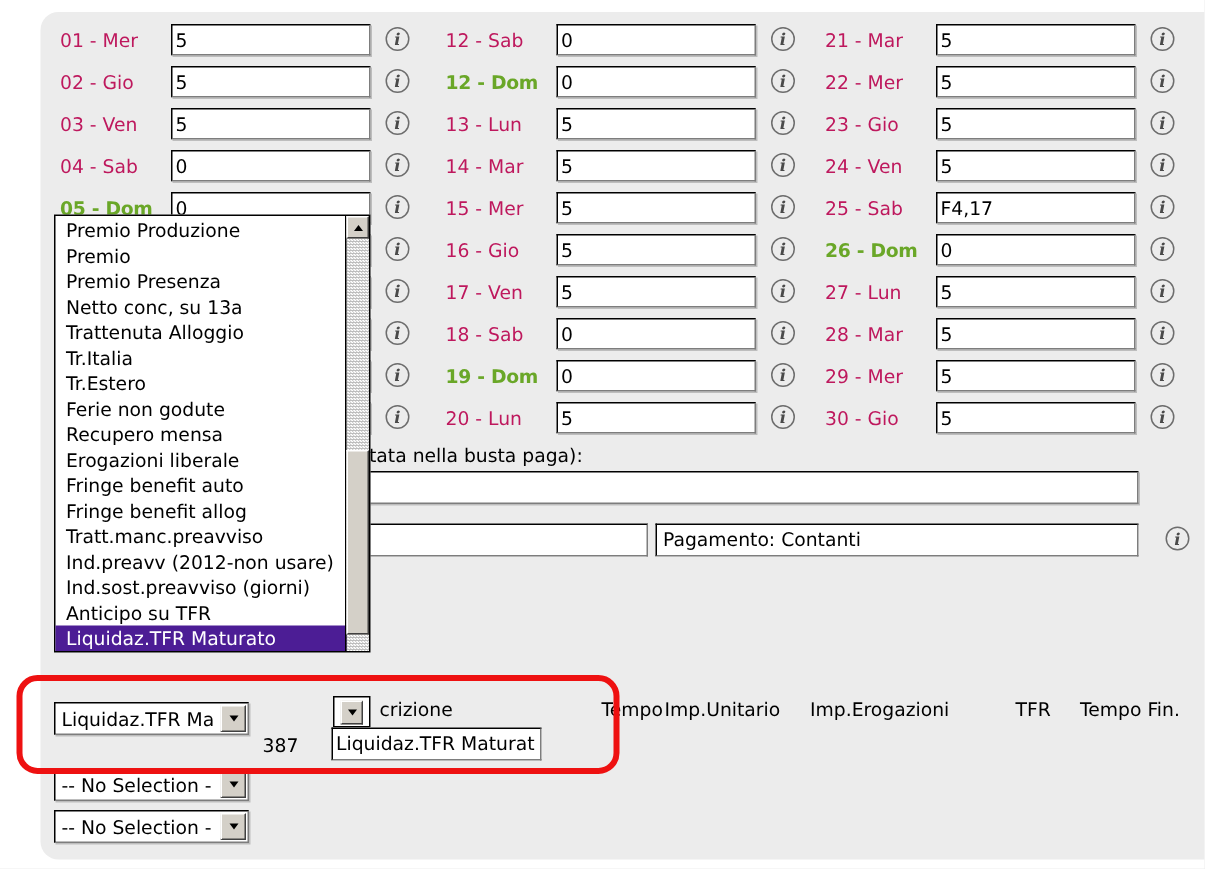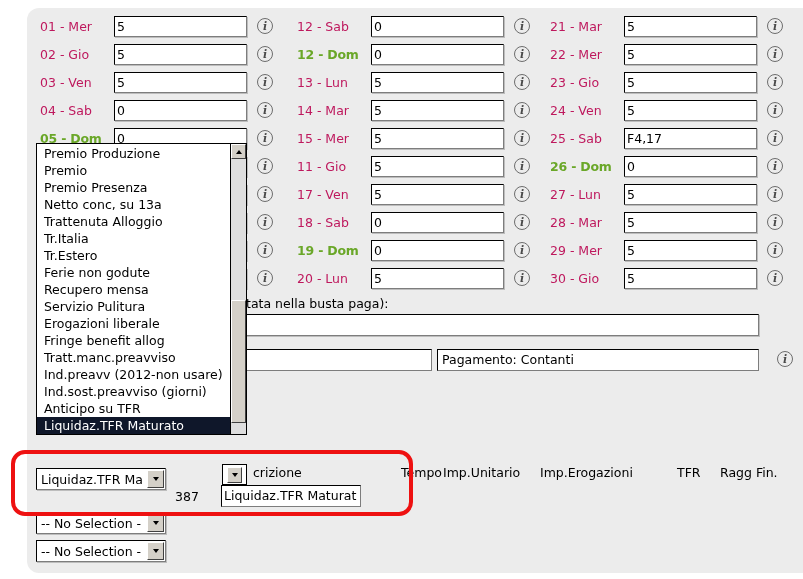--- a/index.html
+++ b/index.html
@@ -60,21 +60,21 @@
   #ddList{
     position:absolute;left:36px;top:143px;width:211px;
     background:#fff;border:1px solid #000;
     box-sizing:border-box;z-index:40;
     padding:1px 0 0 0;
   }
   .ddItem{
     height:17px;line-height:17px;padding-left:7px;font-size:12.5px;
     white-space:nowrap;overflow:hidden;color:#000;
   }
-  .ddItem.sel{background:#0f172a;color:#fff;}
+  .ddItem.sel{background:#4c1d95;color:#fff;}
   
   #ddScroll{
     position:absolute;right:0;top:0;bottom:0;width:16px;
     background:repeating-conic-gradient(#fff 0% 25%,#bdbdbd 0% 50%) 50%/2px 2px;
     border-left:1px solid #000;box-sizing:border-box;
   }
   .sbBtn{
     position:absolute;left:0;width:15px;height:15px;box-sizing:border-box;
     background:#d4d0c8;border:1px solid #fff;border-right-color:#404040;border-bottom-color:#404040;
     display:flex;align-items:center;justify-content:center;
@@ -198,21 +198,21 @@
       <div class="daylbl">14 - Mar</div>
       <input class="dayinput" value="5" style="">
       <div class="infoicon">i</div>
     </div>
     <div class="dayrow">
       <div class="daylbl">15 - Mer</div>
       <input class="dayinput" value="5" style="">
       <div class="infoicon">i</div>
     </div>
     <div class="dayrow">
-      <div class="daylbl">11 - Gio</div>
+      <div class="daylbl">16 - Gio</div>
       <input class="dayinput" value="5" style="">
       <div class="infoicon">i</div>
     </div>
     <div class="dayrow">
       <div class="daylbl">17 - Ven</div>
       <input class="dayinput" value="5" style="">
       <div class="infoicon">i</div>
     </div>
     <div class="dayrow">
       <div class="daylbl">18 - Sab</div>
@@ -288,21 +288,21 @@
 <div id="payLeftField"></div>
 <div id="payField">Pagamento: Contanti</div>
 <div id="payInfo" class="infoicon">i</div>
 
 <div id="tableHeader">
     <span style="left: 13px;">crizione</span>
     <span style="left: 120px; margin-left: 41px;">Tempo</span>
     <span style="left: 203px;">Imp.Unitario</span>
     <span style="left: 300px;">Imp.Erogazioni</span>
     <span style="left: 437px;">TFR</span>
-    <span style="left: 480px;">Ragg Fin.</span>
+    <span style="left: 480px;">Tempo Fin.</span>
   </div>
 
 <div class="selbox" id="selRow" style="left:36px;top:468px;width:130px;z-index:50;">
   <span class="txt">Liquidaz.TFR Ma</span>
   <span class="selArrow">
       <span class="arrowDn"></span>
     </span>
 </div>
 <div id="rowQty">387</div>
 <div id="rowDesc">Liquidaz.TFR Maturat</div>
@@ -330,22 +330,22 @@
   <div id="ddItems">
       <div class="ddItem">Premio Produzione</div>
       <div class="ddItem">Premio</div>
       <div class="ddItem">Premio Presenza</div>
       <div class="ddItem">Netto conc, su 13a</div>
       <div class="ddItem">Trattenuta Alloggio</div>
       <div class="ddItem">Tr.Italia</div>
       <div class="ddItem">Tr.Estero</div>
       <div class="ddItem">Ferie non godute</div>
       <div class="ddItem">Recupero mensa</div>
-      <div class="ddItem">Servizio Pulitura</div>
       <div class="ddItem">Erogazioni liberale</div>
+      <div class="ddItem">Fringe benefit auto</div>
       <div class="ddItem">Fringe benefit allog</div>
       <div class="ddItem">Tratt.manc.preavviso</div>
       <div class="ddItem">Ind.preavv (2012-non usare)</div>
       <div class="ddItem">Ind.sost.preavviso (giorni)</div>
       <div class="ddItem">Anticipo su TFR</div>
       <div class="ddItem sel">Liquidaz.TFR Maturato</div>
     </div>
   <div id="ddScroll">
     <div class="sbBtn up">
         <span class="arrowUp"></span>

